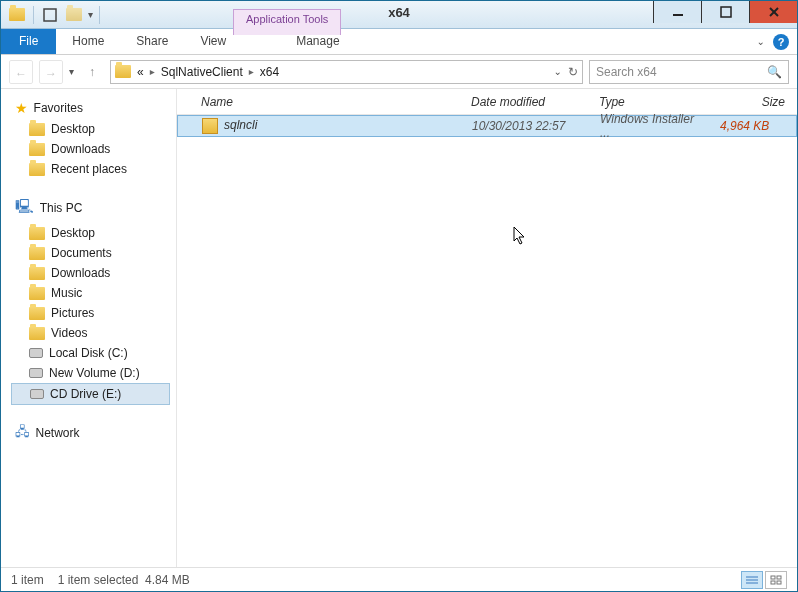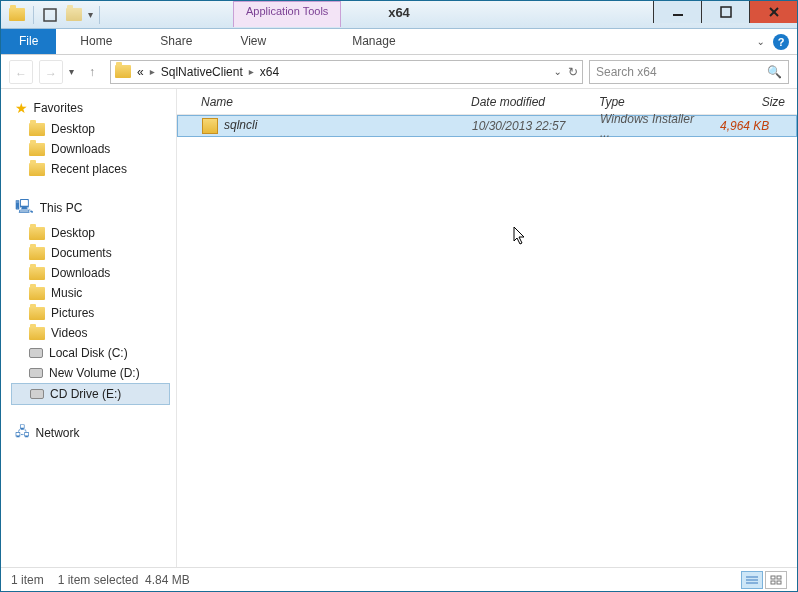--- a/index.html
+++ b/index.html
@@ -2,30 +2,30 @@
 <html><head>
 <meta charset="utf-8">
 <style>
 * { margin: 0; padding: 0; box-sizing: border-box; font-family: 'Segoe UI', Tahoma, sans-serif; font-size: 12px; }
 body { width: 798px; height: 592px; background: #5aa5c8; overflow: hidden; }
 .window { width: 798px; height: 592px; background: #fff; display: flex; flex-direction: column; border: 1px solid #1a6c96; }
 .titlebar { height: 28px; background: linear-gradient(#eef5fa,#d6e7f3); display: flex; align-items: center; position: relative; border-bottom: 1px solid #a0c0d8; }
 .qat { display: flex; align-items: center; padding-left: 6px; gap: 4px; }
 .qat-icon { width: 20px; height: 20px; display:flex; align-items:center; justify-content:center; }
 .qat-sep { width: 1px; height: 18px; background: #b0c8dc; margin: 0 2px; }
-.tools-tab { position:absolute; left: 232px; top:0; height: 26px; padding: 3px 12px 0; background:#f3e4f6; border:1px solid #c9a0d6; border-bottom:none; color:#7b3f93; font-size:11px; }
+.tools-tab { position:absolute; left: 232px; top:8px; height: 26px; padding: 3px 12px 0; background:#f3e4f6; border:1px solid #c9a0d6; border-bottom:none; color:#7b3f93; font-size:11px; }
 .title-text { position:absolute; left: 50%; transform: translateX(-50%); top: 4px; font-size: 13px; font-weight: bold; color: #333; }
 .winbtns { position:absolute; right:0; top:0; display:flex; }
 .winbtn { width: 48px; height: 22px; display:flex; align-items:center; justify-content:center; border-left:1px solid #333; background:#d6e7f3; }
 .winbtn.min { background:#d6e7f3; }
 .winbtn.max { background:#d6e7f3; }
 .winbtn.close { background:#d9533c; }
 .ribbon-tabs { height: 26px; background:#fff; display:flex; align-items:stretch; border-bottom:1px solid #d0d0d0; }
 .file-tab { background:#1979ca; color:#fff; padding:5px 18px; font-size:12px; }
-.rtab { padding:5px 24px; color:#444; }
+.rtab { padding:5px 16px; color:#444; }
 .rtab.manage { margin-left: 38px; }
 .ribbon-right { margin-left:auto; display:flex; align-items:center; padding-right:8px; gap:8px; }
 .help-circle { width:16px; height:16px; border-radius:50%; background:#1979ca; color:#fff; display:flex; align-items:center; justify-content:center; font-size:11px; font-weight:bold; }
 .navbar { height: 34px; background:#fff; display:flex; align-items:center; padding: 4px 8px; gap:6px; border-bottom:1px solid #e0e0e0; }
 .nav-btn { width:24px; height:24px; border:1px solid #ccc; border-radius:2px; display:flex; align-items:center; justify-content:center; color:#888; }
 .nav-btn.disabled { opacity:0.5; }
 .addr { flex:1; height:24px; border:1px solid #bcbcbc; display:flex; align-items:center; padding:0 4px; gap:6px; background:#fff; }
 .addr .crumb { color:#222; }
 .addr .sep { color:#666; font-size:10px; }
 .addr-right { margin-left:auto; display:flex; gap:6px; align-items:center; color:#666; }

